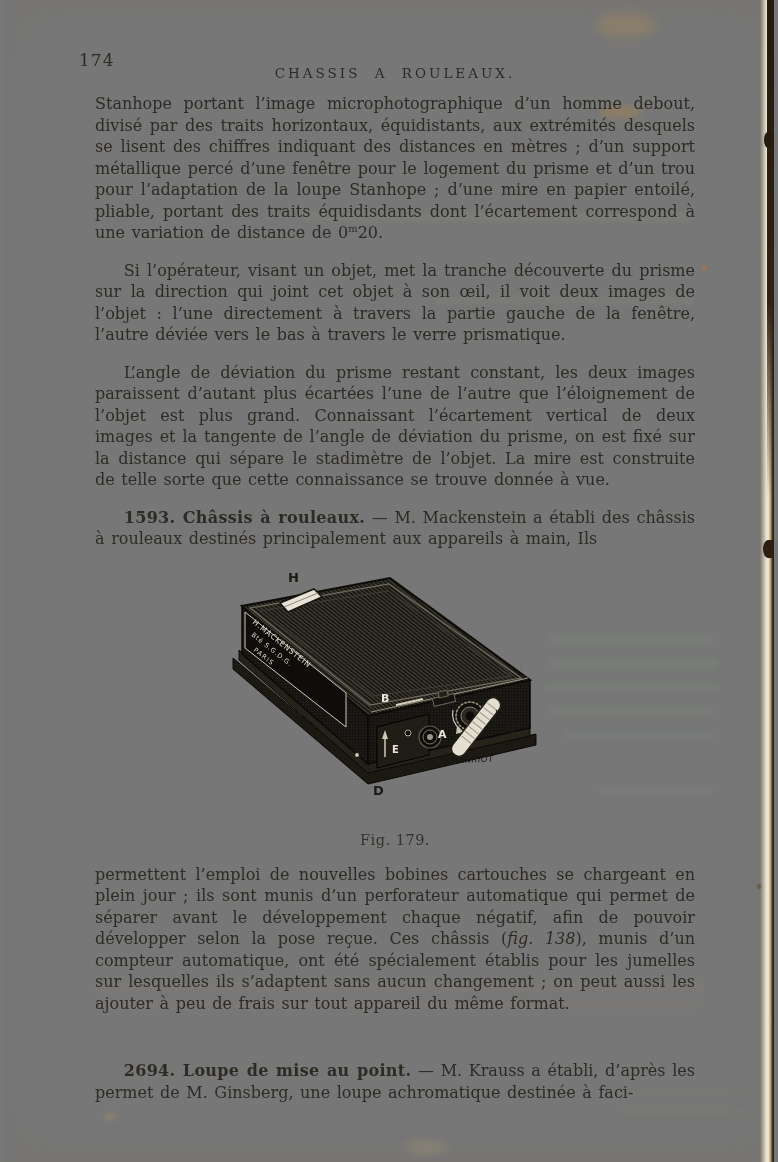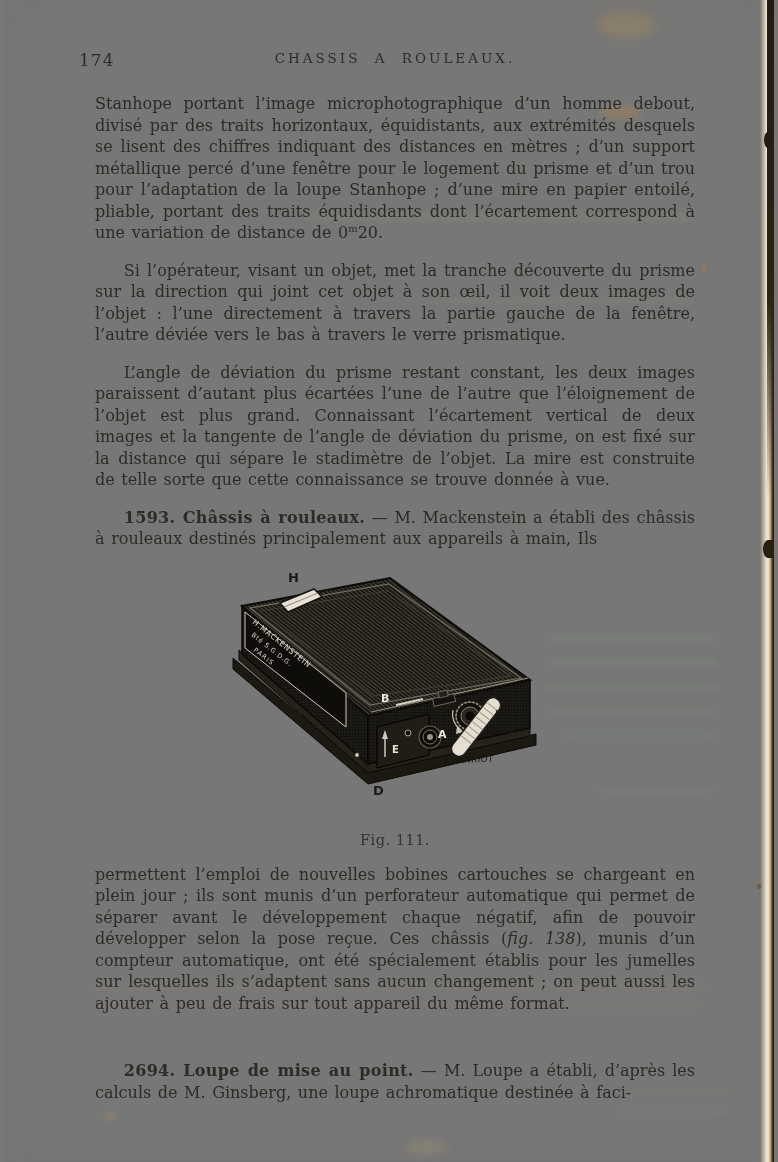--- a/index.html
+++ b/index.html
@@ -13,21 +13,21 @@
     background:
       radial-gradient(ellipse 900px 700px at 30% 38%, rgba(255,255,255,0.22), rgba(255,255,255,0) 62%),
       linear-gradient(180deg, rgba(150,130,95,0.07) 0%, rgba(150,130,95,0) 6%, rgba(150,130,95,0) 88%, rgba(150,130,95,0.09) 100%),
       linear-gradient(90deg, #f0ead d 0%, #eae4d6 12%, #e8e2d3 70%, #e3dcca 94%, #e8e1d1 100%),
       #e9e4d6;
     box-shadow: inset 0 0 50px rgba(120,100,70,0.10);
   }
   .content{position:absolute;left:75px;top:50px;width:632px;}
   .page-header{position:relative;height:24px;}
   .page-num{position:absolute;left:0;top:0;font-size:17px;letter-spacing:1px;}
-  .running-title{position:absolute;left:50%;top:0;transform:translateX(-50%);
+  .running-title{position:absolute;left:50%;top:15px;transform:translateX(-50%);
     font-size:13.5px;letter-spacing:3px;word-spacing:7px;white-space:nowrap;}
   p{margin:16px;text-align:justify;font-size:16px;line-height:21.5px;text-indent:1.8em;word-spacing:1.5px;}
   p.noindent{text-indent:0;}
   .p-first{margin-top:19px;}
   .section{margin-top:14px;}
   .section b{font-weight:700;letter-spacing:0.3px;}
   .section-2{margin-top:46px;}
   .after-fig{margin-top:16px;}
   sup{font-size:62%;vertical-align:super;line-height:0;}
   figure{margin:8px auto 0;width:340px;text-align:center;}
@@ -170,21 +170,21 @@
 
         <line x1="266" y1="144" x2="274" y2="157" stroke="#1c1a15" stroke-width="1.2"></line>
         <text x="276" y="167" font-family="DejaVu Sans, sans-serif" font-size="13" font-weight="bold" fill="#1c1a15">C</text>
 
         <circle cx="127" cy="189" r="2.5" fill="#cfc9b8" stroke="#1c1a15" stroke-width="1.2"></circle>
         <line x1="129" y1="191" x2="148" y2="215" stroke="#1c1a15" stroke-width="1.2"></line>
         <text x="143" y="229" font-family="DejaVu Sans, sans-serif" font-size="13" font-weight="bold" fill="#1c1a15">D</text>
 
         <text x="213" y="198" transform="rotate(-3 213 198)" font-family="DejaVu Sans, sans-serif" font-style="italic" font-size="8.5" letter-spacing="0.5" fill="#15130e">V.HANRIOT</text>
       </svg>
-      <figcaption>Fig. 111.</figcaption>
+      <figcaption>Fig. 179.</figcaption>
     </figure>
 
     <p class="noindent after-fig"><span>permettent l’emploi de nouvelles bobines cartouches se chargeant en plein jour ; ils sont munis d’un perforateur automatique qui permet de séparer avant le développement chaque négatif, afin de pouvoir développer selon la pose reçue. Ces châssis (</span><i>fig. 138</i><span>), munis d’un compteur automatique, ont été spécialement établis pour les jumelles sur lesquelles ils s’adaptent sans aucun changement ; on peut aussi les ajouter à peu de frais sur tout appareil du même format.</span></p>
 
-    <p class="section section-2"><b>2694. Loupe de mise au point.</b><span> — </span><span>M. Loupe a établi, d’après les calculs de M. Ginsberg, une loupe achromatique destinée à faci-</span></p>
+    <p class="section section-2"><b>2694. Loupe de mise au point.</b><span> — </span><span>M. Krauss a établi, d’après les permet de M. Ginsberg, une loupe achromatique destinée à faci-</span></p>
 
   </div>
 </div>
 
 </body></html>

